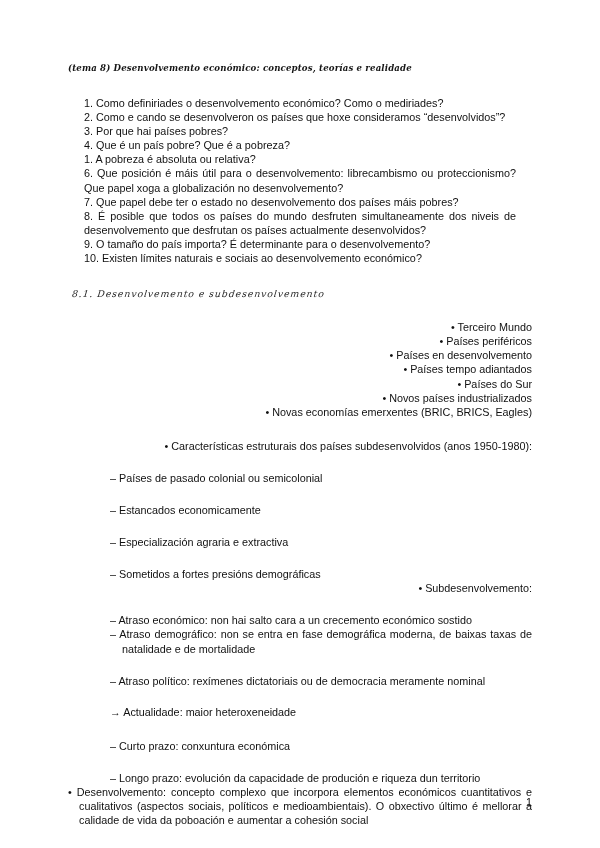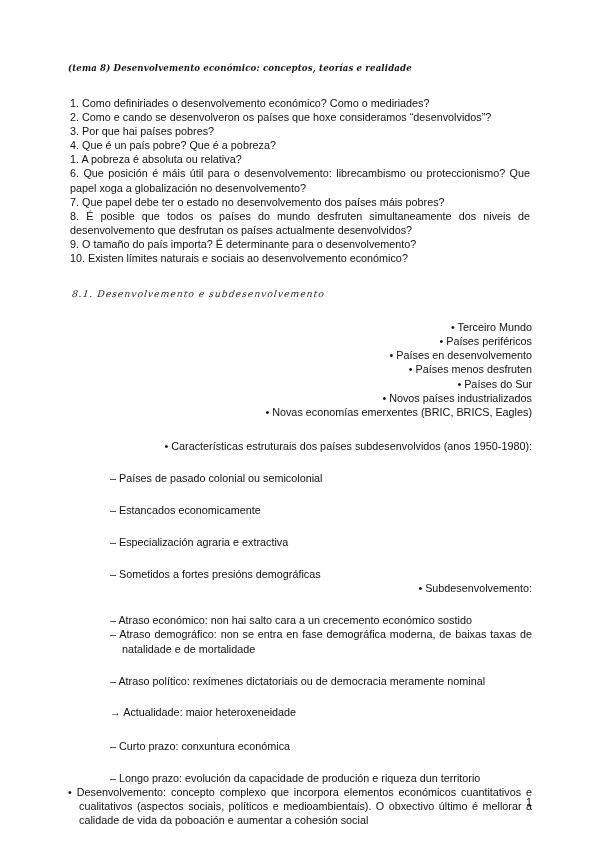--- a/index.html
+++ b/index.html
@@ -36,21 +36,21 @@
     font-style: italic;
     font-weight: bold;
     font-size: 8.6px;
     letter-spacing: 0.15px;
     color: #151515;
     margin: 0 0 22px 0;
     line-height: 12px;
   }
 
   .q-list {
-    margin: 2px;
+    margin: 16px;
     padding: 0;
     list-style: none;
   }
   .q-list li {
     font-size: 10.8px;
     line-height: 14.1px;
     text-align: justify;
     text-justify: inter-word;
     margin: 0;
     padding: 0;
@@ -134,21 +134,21 @@
       <li>9. O tamaño do país importa? É determinante para o desenvolvemento?</li>
       <li>10. Existen límites naturais e sociais ao desenvolvemento económico?</li>
     </ul>
 
     <div class="section-heading">8.1. Desenvolvemento e subdesenvolvemento</div>
 
     <div class="block">
       <div class="bullet-line nojust">• Terceiro Mundo</div>
       <div class="bullet-line nojust">• Países periféricos</div>
       <div class="bullet-line nojust">• Países en desenvolvemento</div>
-      <div class="bullet-line nojust">• Países menos desfruten</div>
+      <div class="bullet-line nojust">• Países tempo adiantados</div>
       <div class="bullet-line nojust">• Países do Sur</div>
       <div class="bullet-line nojust">• Novos países industrializados</div>
       <div class="bullet-line nojust">• Novas economías emerxentes (BRIC, BRICS, Eagles)</div>
     </div>
 
     <div class="block">
       <div class="bullet-line nojust">• Características estruturais dos países subdesenvolvidos (anos 1950-1980):</div>
       <div class="dash-line nojust">– Países de pasado colonial ou semicolonial</div>
       <div class="dash-line nojust">– Estancados economicamente</div>
       <div class="dash-line nojust">– Especialización agraria e extractiva</div>

